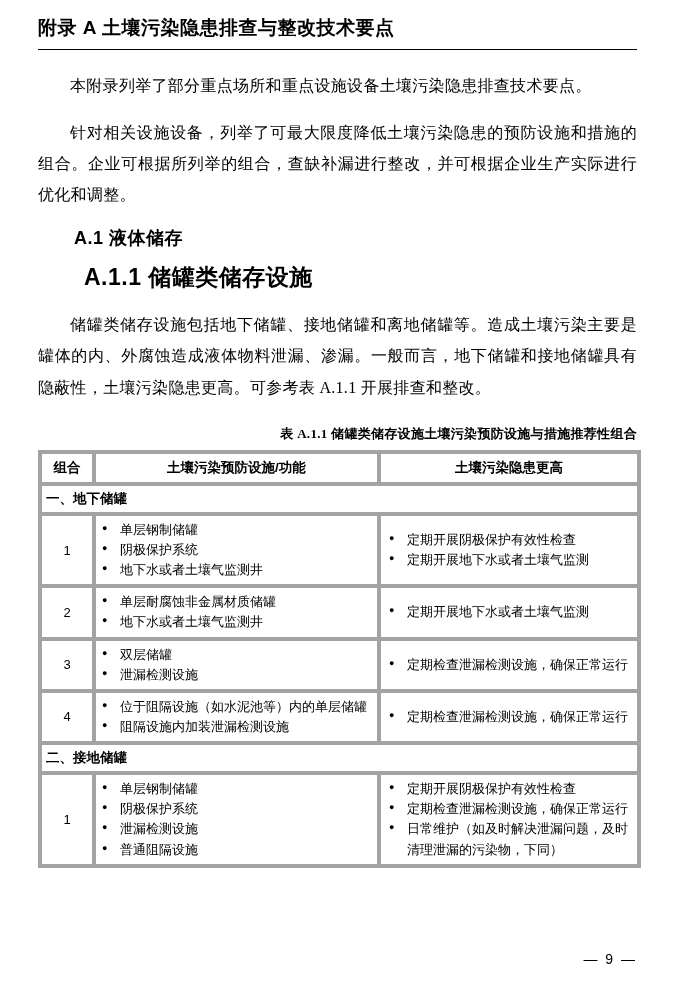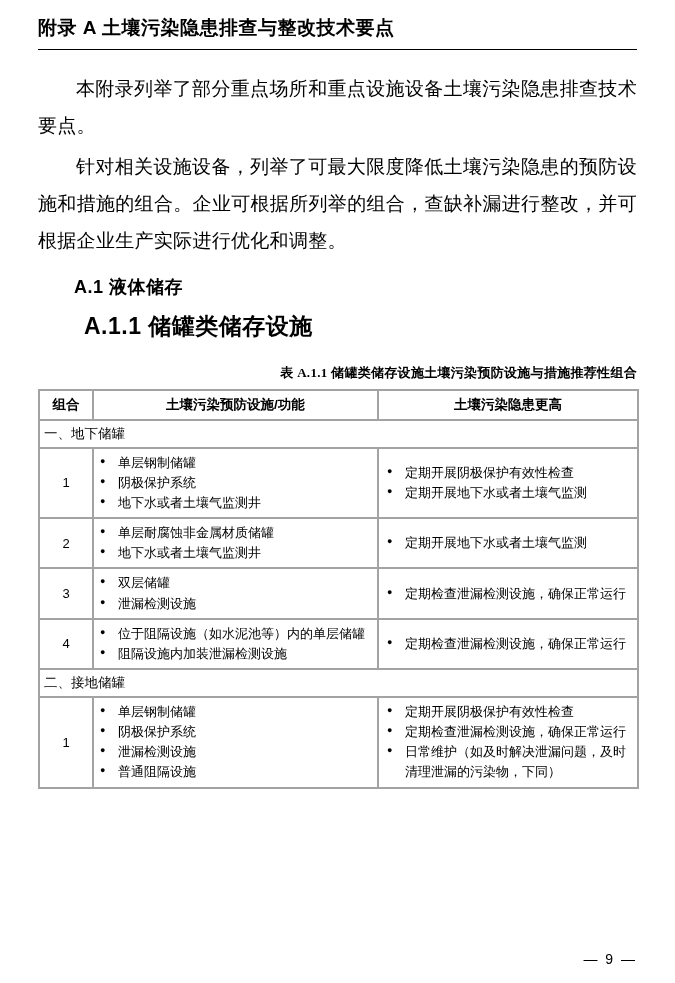--- a/index.html
+++ b/index.html
@@ -29,23 +29,23 @@
     letter-spacing: 0.5px;
     margin: 0 0 6px 0;
     line-height: 1.5;
   }
   .title-rule {
     border: none;
     border-top: 1.6px solid #000;
     margin: 2px 0 20px 0;
   }
   p.para {
-    font-size: 19px;
+    font-size: 16px;
     line-height: 1.95;
-    margin: 4px 0 2px 0;
+    margin: 16px 0 2px 0;
     text-indent: 2em;
     text-align: justify;
     letter-spacing: 0.3px;
   }
   h2.sec {
     font-family: "Liberation Sans", "DejaVu Sans", sans-serif;
     font-weight: bold;
     font-size: 18px;
     margin: 16px 0 6px 0;
     text-indent: 2em;
@@ -69,39 +69,39 @@
   }
   table.combo {
     border-collapse: collapse;
     width: 100%;
     font-family: "Liberation Sans", "DejaVu Sans", sans-serif;
     font-size: 13px;
     table-layout: fixed;
   }
   table.combo th,
   table.combo td {
-    border: 2px solid #a3a3a3;
+    border: 4px solid #a3a3a3;
     padding: 4px 4px;
     vertical-align: middle;
   }
   table.combo th {
     text-align: center;
     font-weight: bold;
     font-size: 13.5px;
     padding: 5px 2px;
   }
   col.c1 { width: 54px; }
   col.c2 { width: 285px; }
   col.c3 { width: 260px; }
   td.idx {
     text-align: center;
     font-size: 13px;
   }
   td.group {
-    font-weight: normal;
+    font-weight: bold;
     font-size: 13.5px;
     padding: 4px 6px;
   }
   ul.bl {
     list-style: none;
     margin: 0;
     padding: 0;
   }
   ul.bl li {
     position: relative;
@@ -139,20 +139,21 @@
 
   <h1 class="appendix-title">附录 A   土壤污染隐患排查与整改技术要点</h1>
   <hr class="title-rule">
 
   <p class="para">本附录列举了部分重点场所和重点设施设备土壤污染隐患排查技术要点。</p>
   <p class="para">针对相关设施设备，列举了可最大限度降低土壤污染隐患的预防设施和措施的组合。企业可根据所列举的组合，查缺补漏进行整改，并可根据企业生产实际进行优化和调整。</p>
 
   <h2 class="sec">A.1   液体储存</h2>
   <h3 class="subsec">A.1.1   储罐类储存设施</h3>
 
+  <p class="para">储罐类储存设施包括地下储罐、接地储罐和离地储罐等。造成土壤污染主要是罐体的内、外腐蚀造成液体物料泄漏、渗漏。一般而言，地下储罐和接地储罐具有隐蔽性，土壤污染隐患更高。可参考表 A.1.1 开展排查和整改。</p>
 
   <div class="table-caption">表 A.1.1   储罐类储存设施土壤污染预防设施与措施推荐性组合</div>
 
   <table class="combo">
     <colgroup>
       <col class="c1">
       <col class="c2">
       <col class="c3">
     </colgroup>
     <thead>

